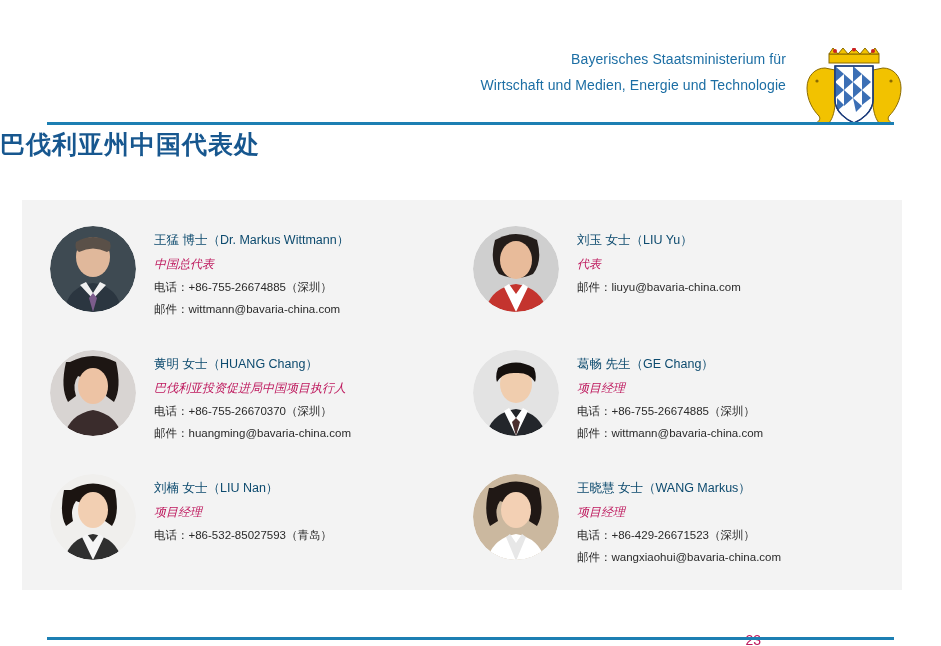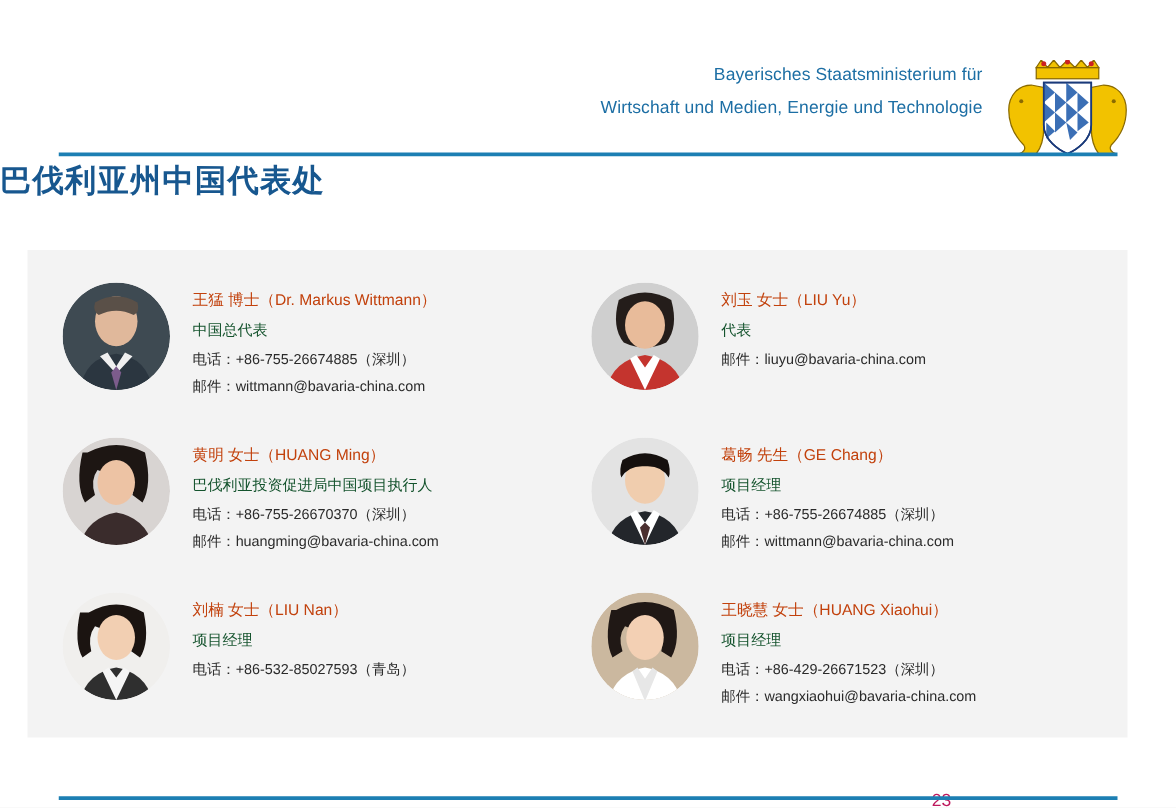--- a/index.html
+++ b/index.html
@@ -113,29 +113,30 @@
     position: relative;
   }
   .avatar svg { display: block; }
 
   .pinfo {
     margin-left: 18px;
     padding-top: 10px;
   }
   .pname {
     font-size: 12.5px;
-    color: #c2410c;
+    color: #0c4a6e;
     margin-bottom: 7px;
     white-space: nowrap;
   }
   .ptitle {
     font-size: 12px;
-    color: #14532d;
+    color: #be185d;
     margin-bottom: 7px;
     white-space: nowrap;
+    font-style: italic;
   }
   .pphone {
     font-size: 11.5px;
     color: #2a2a2a;
     margin-bottom: 7px;
     white-space: nowrap;
   }
   .pmail {
     font-size: 11.5px;
     color: #2a2a2a;
@@ -267,21 +268,21 @@
             </defs>
           <g clip-path="url(#c3)">
             <rect width="86" height="86" fill="#d8d4d2"></rect>
             <path d="M20 12 q23 -12 46 0 q6 26 -2 40 l-8 -6 q4 -16 -4 -22 q-12 8 -24 2 q-6 8 -2 20 l-8 6 q-8 -14 -2 -40z" fill="#1d1613"></path>
             <ellipse cx="43" cy="36" rx="15" ry="18" fill="#edc3a4"></ellipse>
             <path d="M14 86 q6 -22 29 -26 q23 4 29 26 z" fill="#3a2c2c"></path>
           </g>
         </svg>
       </div>
       <div class="pinfo">
-        <div class="pname">黄明 女士（HUANG Ming）</div>
+        <div class="pname">黄明 女士（HUANG Chang）</div>
         <div class="ptitle">巴伐利亚投资促进局中国项目执行人</div>
         <div class="pphone">电话：+86-755-26670370（深圳）</div>
         <div class="pmail">邮件：huangming@bavaria-china.com</div>
       </div>
     </div>
 
     <div class="person">
       <div class="avatar">
         <svg width="86" height="86" viewBox="0 0 86 86">
           <defs>
@@ -342,21 +343,21 @@
           <g clip-path="url(#c6)">
             <rect width="86" height="86" fill="#cbb89f"></rect>
             <path d="M20 14 q23 -13 46 0 q6 24 -2 38 l-8 -5 q4 -16 -4 -22 q-13 8 -25 2 q-6 8 -2 20 l-8 5 q-7 -14 -1 -38z" fill="#201815"></path>
             <ellipse cx="43" cy="36" rx="15" ry="18" fill="#f3d0b4"></ellipse>
             <path d="M14 86 q6 -22 29 -26 q23 4 29 26 z" fill="#ffffff"></path>
             <path d="M37 60 l6 9 l6 -9 l4 3 l-10 24 l-10 -24 z" fill="#e7e7e7"></path>
           </g>
         </svg>
       </div>
       <div class="pinfo">
-        <div class="pname">王晓慧 女士（HUANG Xiaohui）</div>
+        <div class="pname">王晓慧 女士（WANG Markus）</div>
         <div class="ptitle">项目经理</div>
         <div class="pphone">电话：+86-429-26671523（深圳）</div>
         <div class="pmail">邮件：wangxiaohui@bavaria-china.com</div>
       </div>
     </div>
 
   </div>
 </div>
 
 <div class="page-number">23</div>

